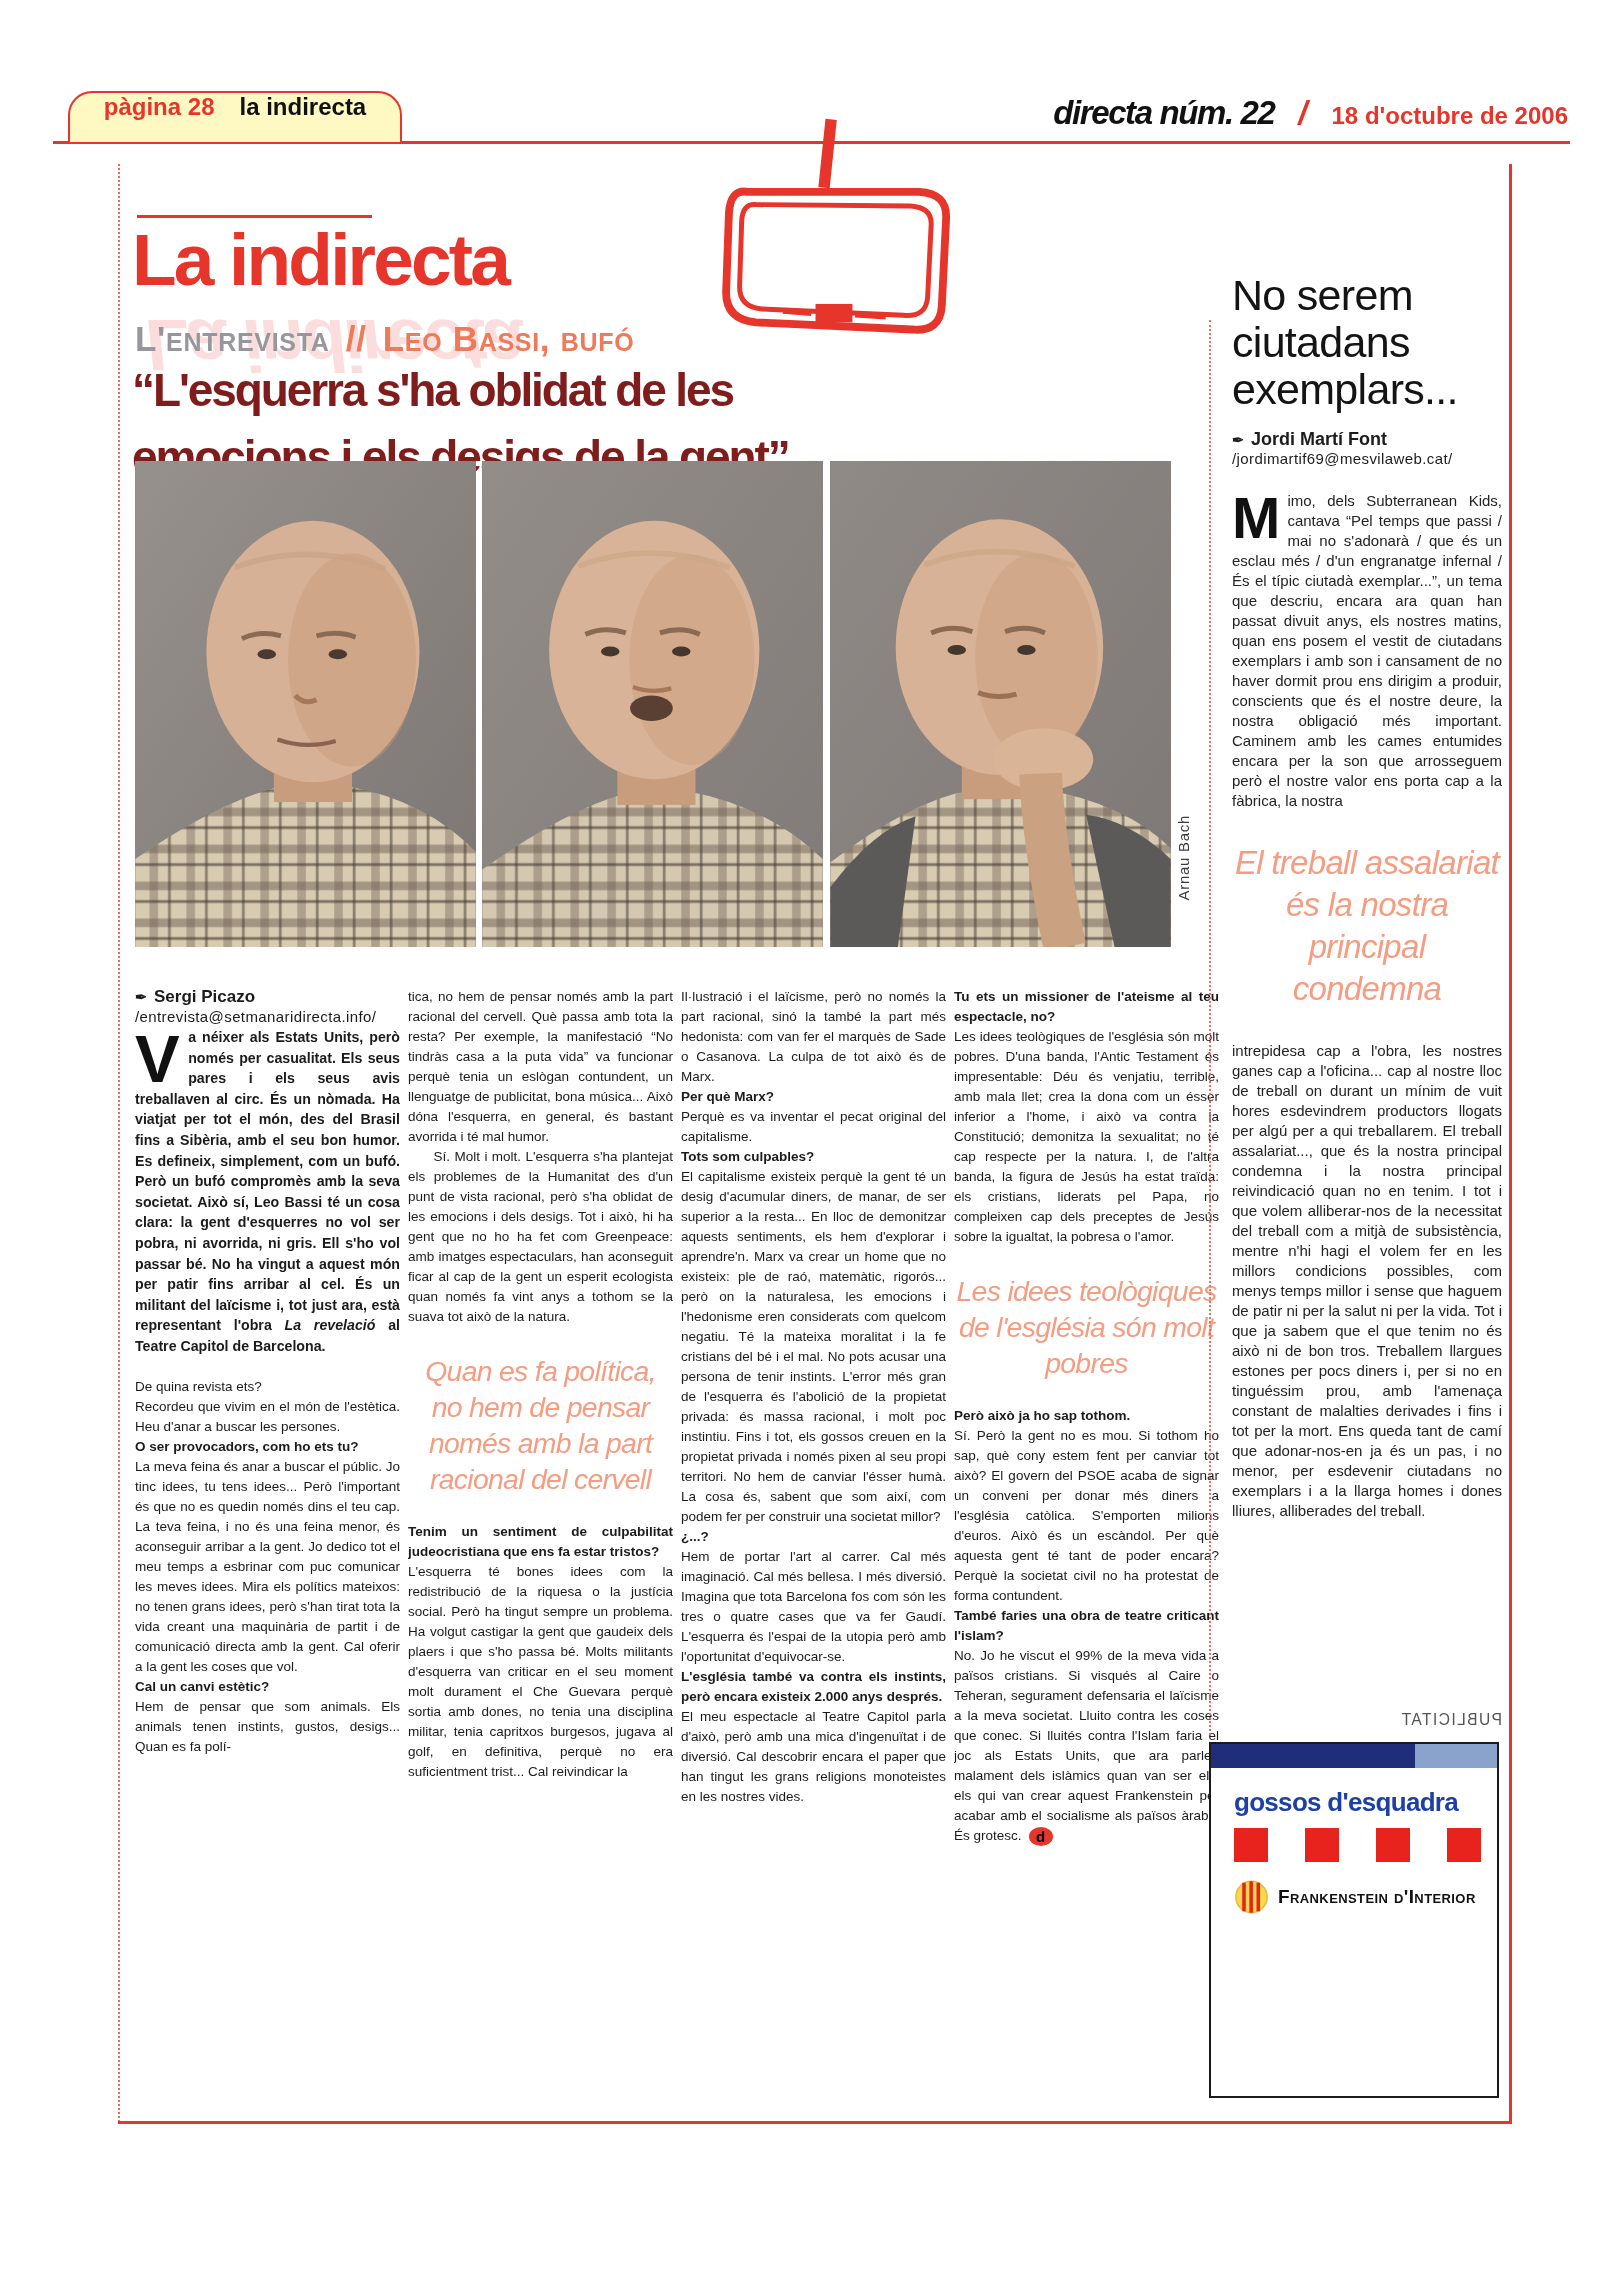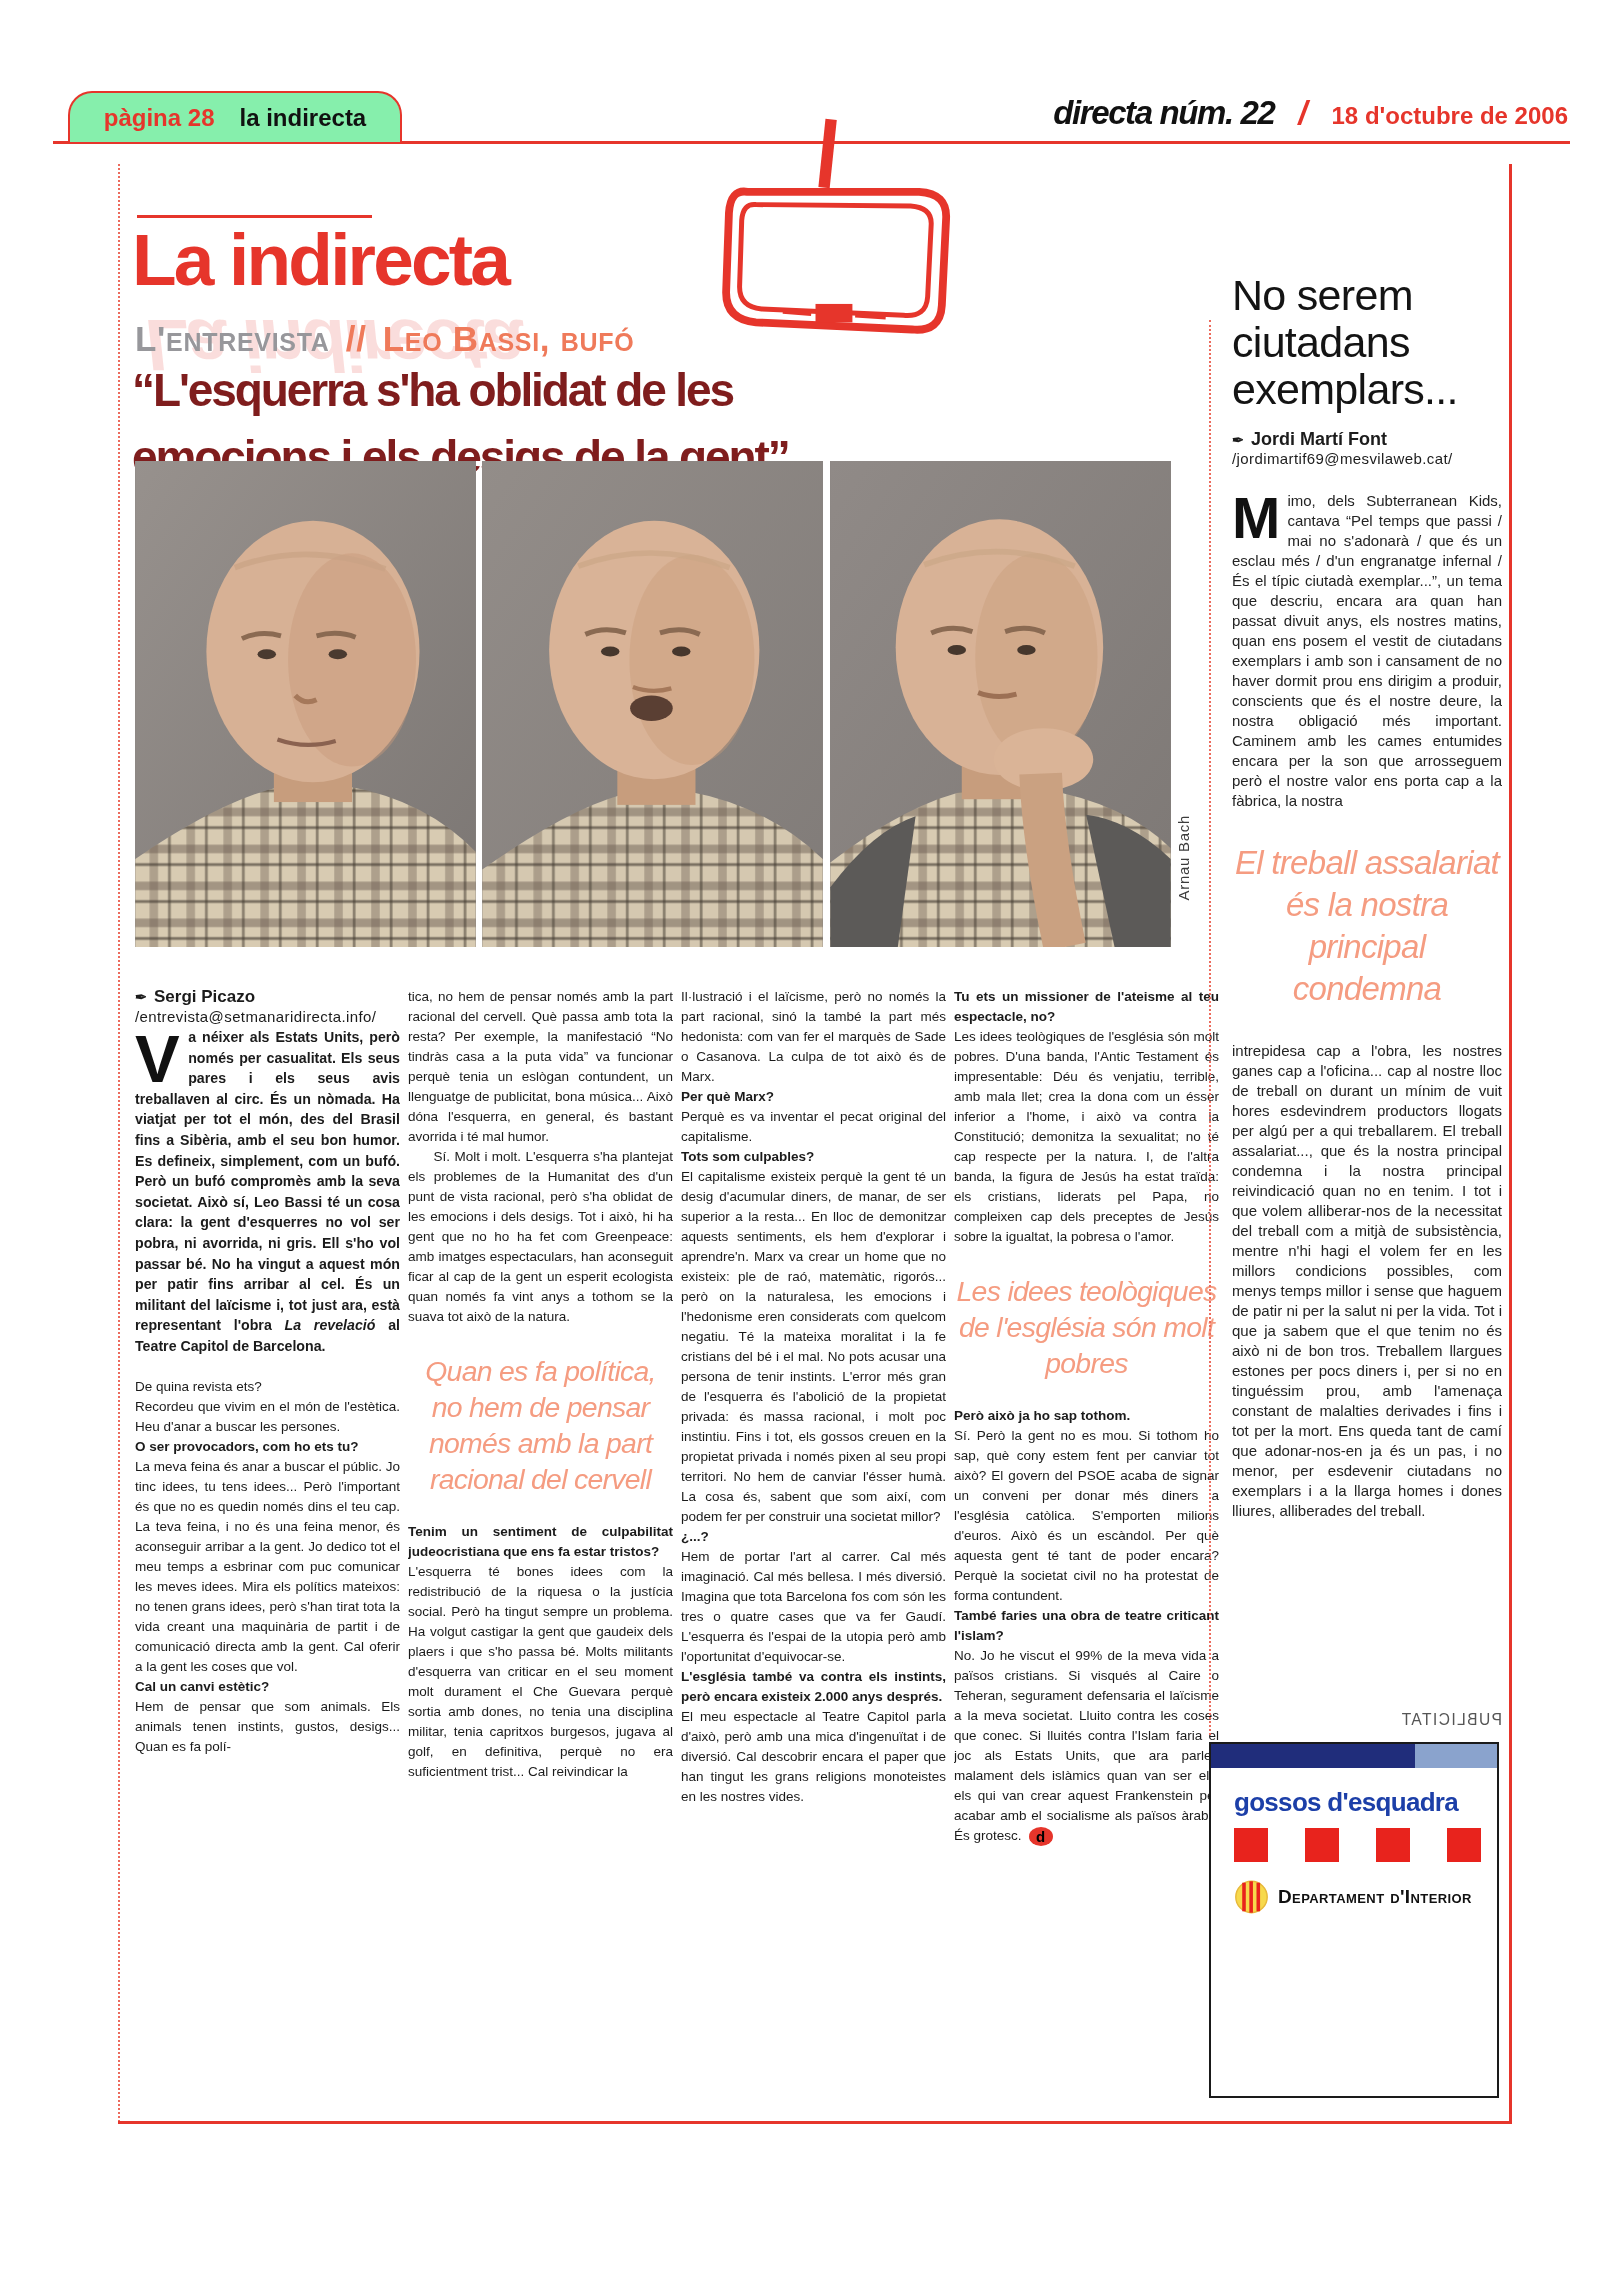--- a/index.html
+++ b/index.html
@@ -2,21 +2,21 @@
 <html style="font-size:11.4px"><head>
 <meta charset="utf-8">
 <style>
   html,body{margin:0;padding:0;background:#e8e8e8;}
   .page{position:relative;width:1623px;height:2295px;background:#ffffff;margin:0 auto;
         font-family:"Liberation Sans",sans-serif;color:#1c1c1c;overflow:hidden;}
 
   
   .hrule-top{position:absolute;left:53px;top:141px;width:1517px;height:2.8px;background:#e6352b;}
   .page-tab{position:absolute;left:68px;top:91px;width:334px;height:51px;border:2.8px solid #e6352b;border-bottom:none;
-            border-radius:24px 24px 0 0;background:#86efac;display:flex;align-items:center;justify-content:center;gap:25px;
+            border-radius:24px 24px 0 0;background:#fef9c3;display:flex;align-items:flex-start;justify-content:center;gap:25px;
             font-weight:bold;font-size:24px;box-sizing:border-box;}
   .page-tab .p{color:#e6352b;} .page-tab .b{color:#111;}
   .issue{position:absolute;right:55px;top:94px;display:flex;gap:24px;align-items:baseline;font-weight:bold;}
   .issue .name{font-style:italic;font-size:33px;letter-spacing:-1.4px;color:#111;}
   .issue .sep{color:#e6352b;font-size:33px;font-style:italic;}
   .issue .date{color:#e6352b;font-size:24px;}
 
   
   .mast-rule{position:absolute;left:137px;top:215px;width:235px;height:2.8px;background:#e6352b;}
   .masthead{position:absolute;left:132px;top:218px;font-size:73px;font-weight:bold;color:#e6352b;letter-spacing:-2.8px;white-space:nowrap;}
@@ -287,21 +287,21 @@
       <span></span>
       <span></span>
     </div>
     <div class="ad-footer">
       <svg width="33" height="40" viewBox="0 0 46 56">
         <circle cx="23" cy="28" r="22" fill="#f7d94c" stroke="#e8b93a" stroke-width="2"></circle>
         <rect x="10" y="8" width="5" height="40" fill="#e8231d"></rect>
         <rect x="20" y="6" width="5" height="44" fill="#e8231d"></rect>
         <rect x="30" y="8" width="5" height="40" fill="#e8231d"></rect>
       </svg>
-      <span class="ad-dept">Departament d'Interior</span>
+      <span class="ad-dept">Frankenstein d'Interior</span>
     </div>
   </div>
 
   <div class="vrule-left"></div>
   <div class="vrule-mid"></div>
   <div class="vrule-right"></div>
   <div class="hrule-bottom"></div>
 
 </div>
 

